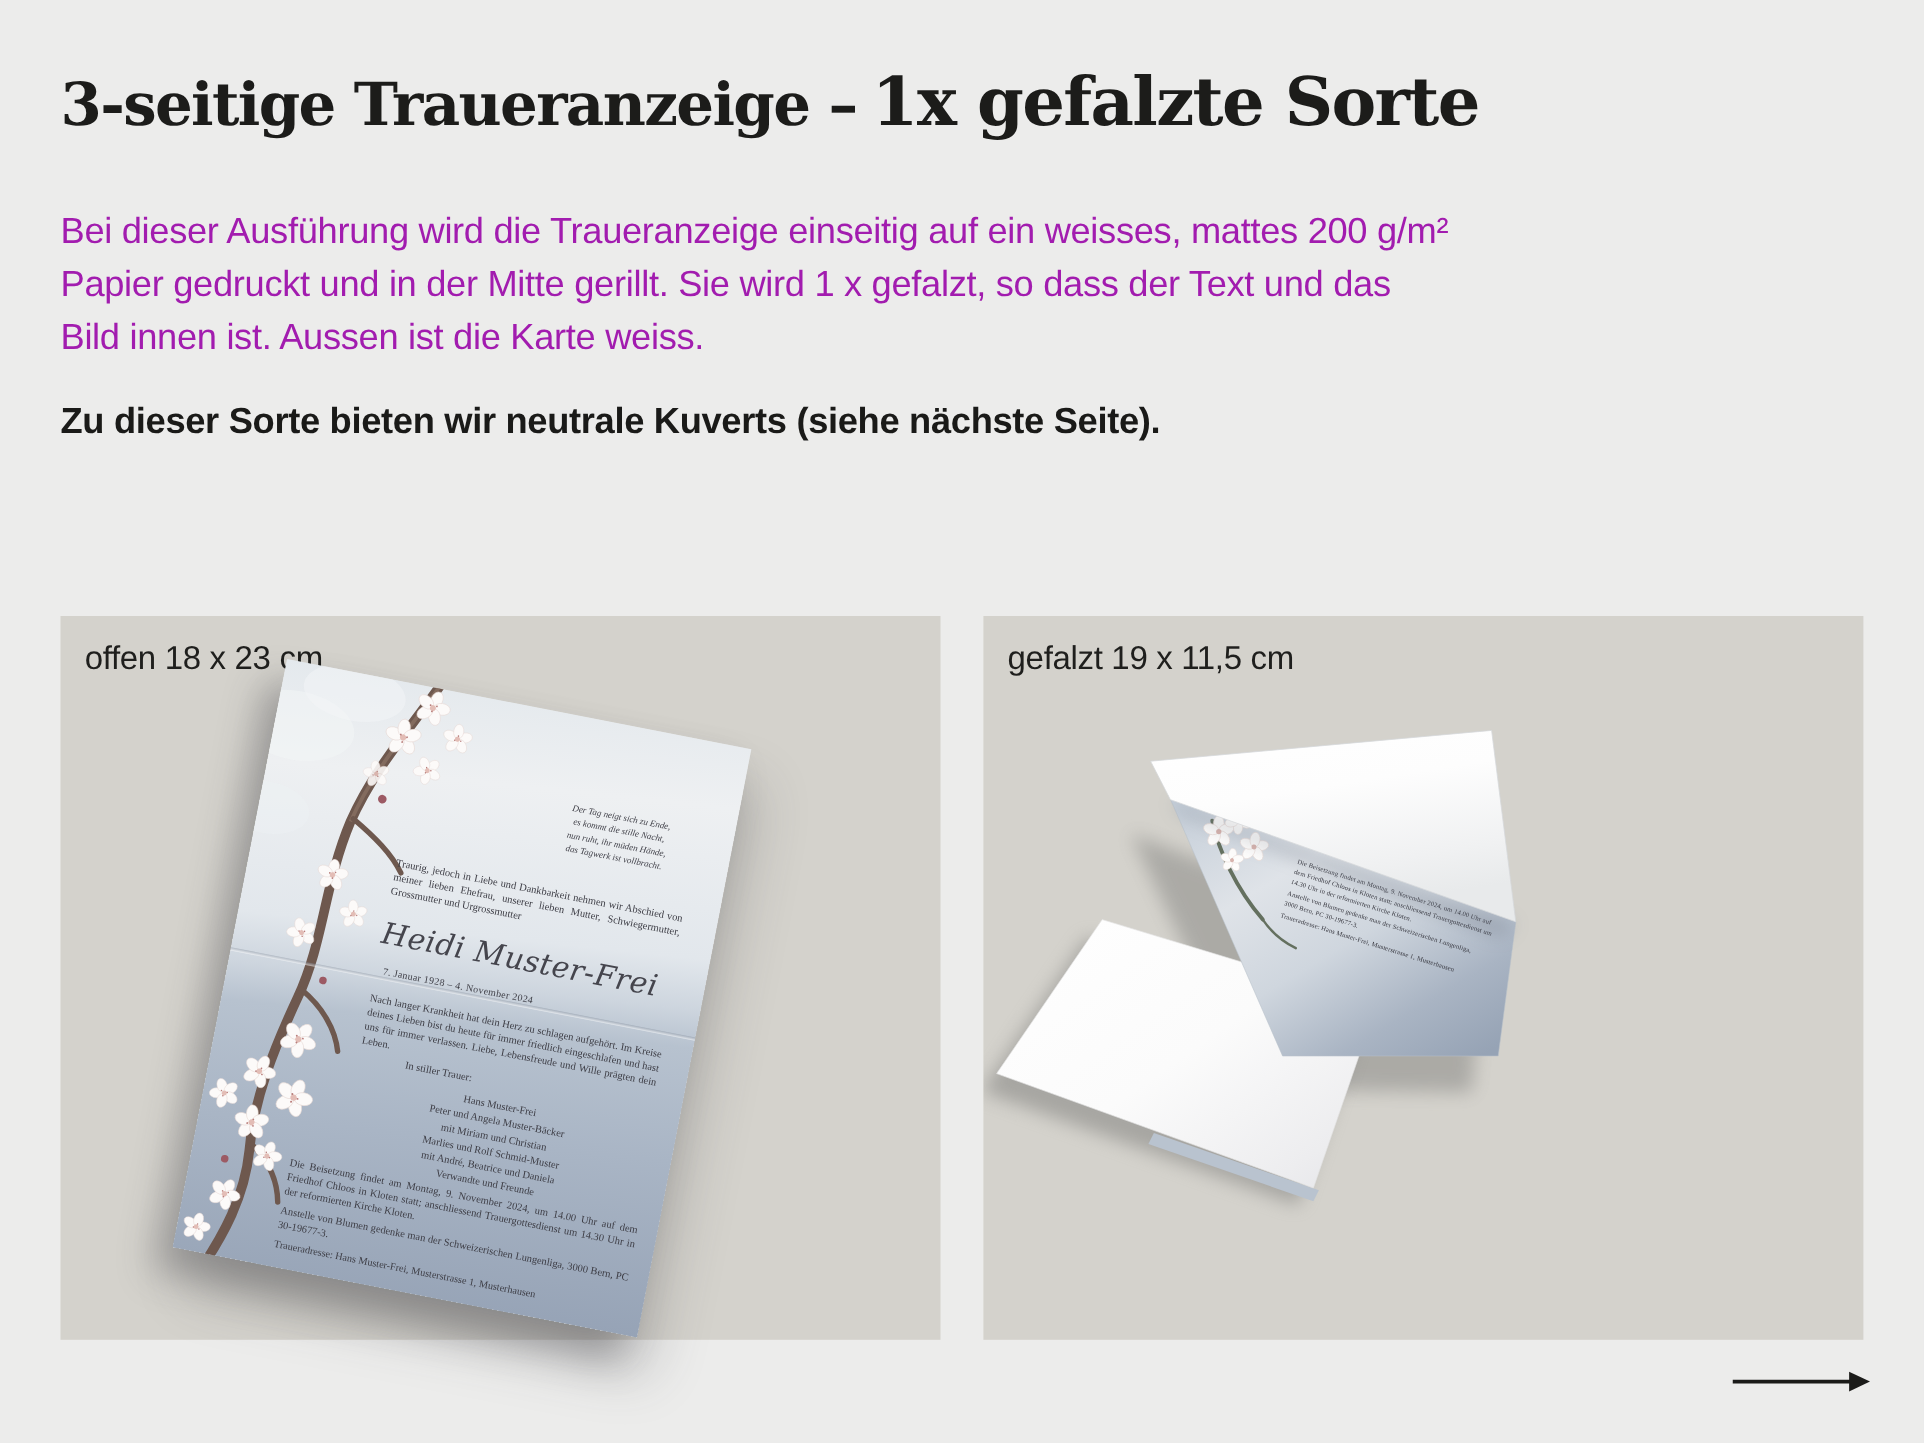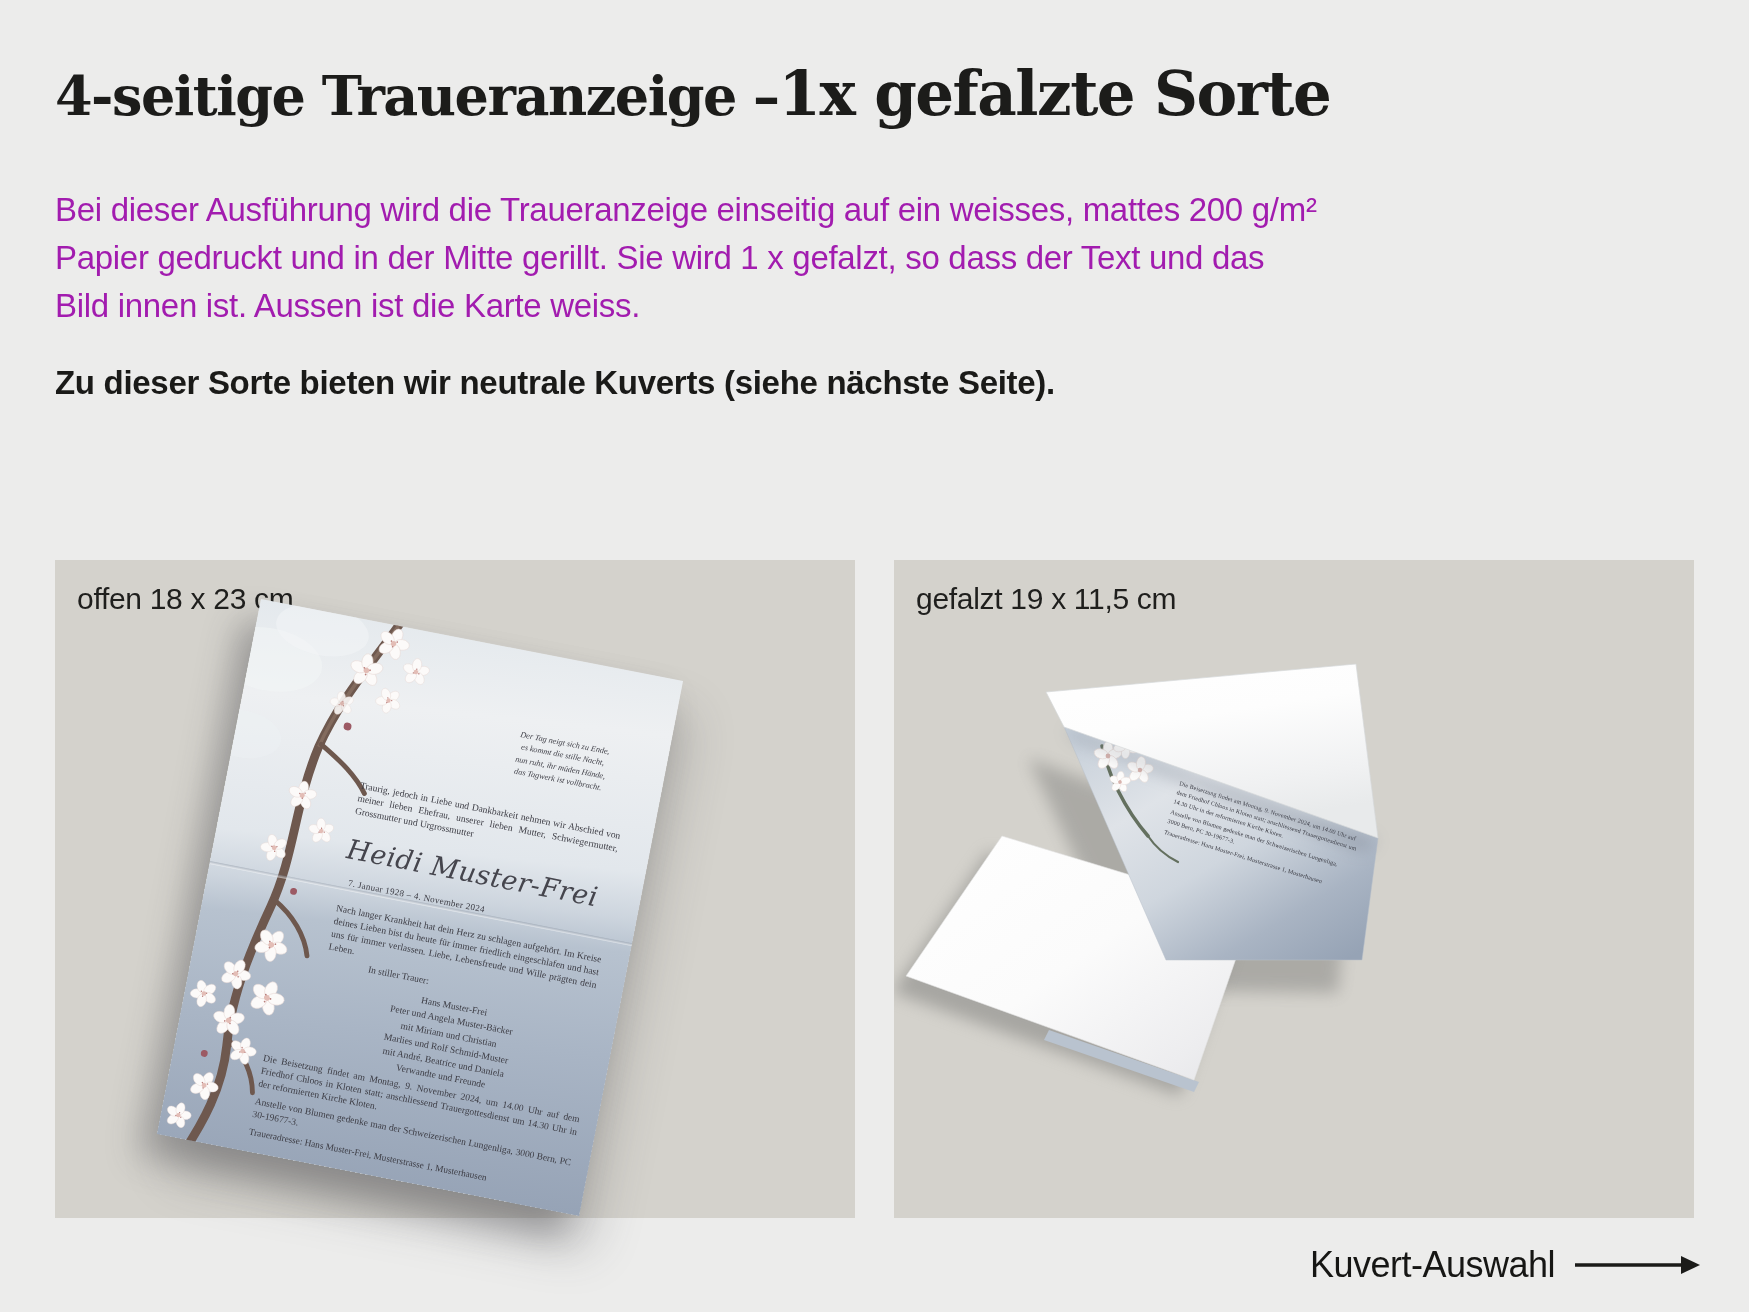--- a/index.html
+++ b/index.html
@@ -7,21 +7,21 @@
     width:1749px;height:1312px;position:relative;overflow:hidden;
     background:#ECECEB;
     font-family:"Liberation Sans",sans-serif;color:#2a2a28;
   }
   
   h1.page-title{
     position:absolute;left:55px;top:58px;margin:0;
     font-family:"DejaVu Serif",serif;color:#1c1c1a;white-space:nowrap;
   }
   .t-reg{font-size:54px;font-weight:600;letter-spacing:-1.5px;}
-  .t-bold{font-size:61px;font-weight:800;letter-spacing:-1.5px;}
+  .t-bold{font-size:61px;font-weight:800;letter-spacing:-1.5px;margin-left:14px;}
   .intro{
     position:absolute;left:55px;top:186px;margin:0;width:1560px;
     font-size:33px;line-height:48px;letter-spacing:-0.3px;color:#a21caf;
     white-space:pre-line;
   }
   .note{
     position:absolute;left:55px;top:364px;margin:0;
     font-size:33px;font-weight:bold;letter-spacing:-0.3px;color:#1a1a18;
   }
   
@@ -69,21 +69,21 @@
   .footer{
     position:absolute;top:1244px;right:49px;display:flex;align-items:center;gap:20px;
     cursor:pointer;
   }
   .footer-label{font-size:36px;letter-spacing:-0.5px;color:#161614;line-height:42px;}
 </style>
 </head>
 <body>
 
 <header>
-  <h1 class="page-title"><span class="t-reg">4-seitige Traueranzeige –</span><span class="t-bold">1x gefalzte Sorte</span></h1>
+  <h1 class="page-title"><span class="t-reg">3-seitige Traueranzeige –</span><span class="t-bold">1x gefalzte Sorte</span></h1>
   <p class="intro">Bei dieser Ausführung wird die Traueranzeige einseitig auf ein weisses, mattes 200 g/m²
 Papier gedruckt und in der Mitte gerillt. Sie wird 1 x gefalzt, so dass der Text und das
 Bild innen ist. Aussen ist die Karte weiss.</p>
   <p class="note">Zu dieser Sorte bieten wir neutrale Kuverts (siehe nächste Seite).</p>
 </header>
 
 <section class="panel" id="panel-open">
   <div class="panel-label">offen 18 x 23 cm</div>
 
   <div class="open-card">
@@ -223,18 +223,17 @@
       </g>
 
       <polygon points="170,168 484,280 470,292 180,180" fill="#6b7280" opacity="0.35" filter="url(#soft)"></polygon>
 
       <polygon points="152,132 462,104 484,278 170,167" fill="url(#flapGrad)" stroke="#d6d8da" stroke-width="0.7"></polygon>
     </g>
   </svg>
 </section>
 
 <div class="footer">
-  <span class="footer-label">Kuvert-Auswahl</span>
   <svg class="arrow" width="125" height="24" viewBox="0 0 125 24" aria-hidden="true">
     <line x1="0" y1="12" x2="110" y2="12" stroke="#1b1b19" stroke-width="3.5"></line>
     <polygon points="106,3 125,12 106,21" fill="#1b1b19"></polygon>
   </svg>
 </div>
 
 </body></html>

